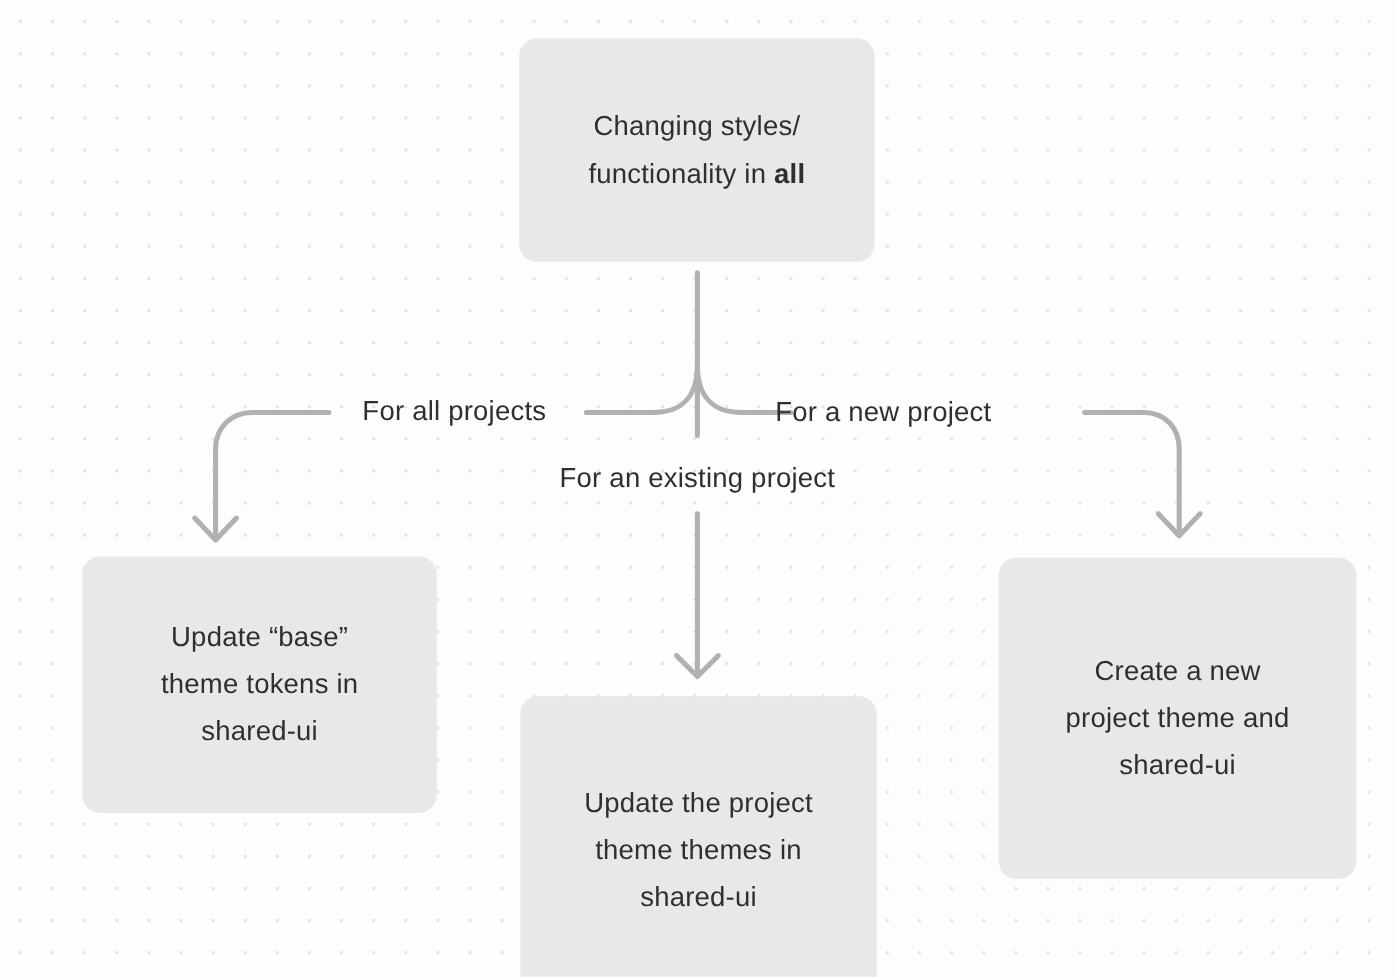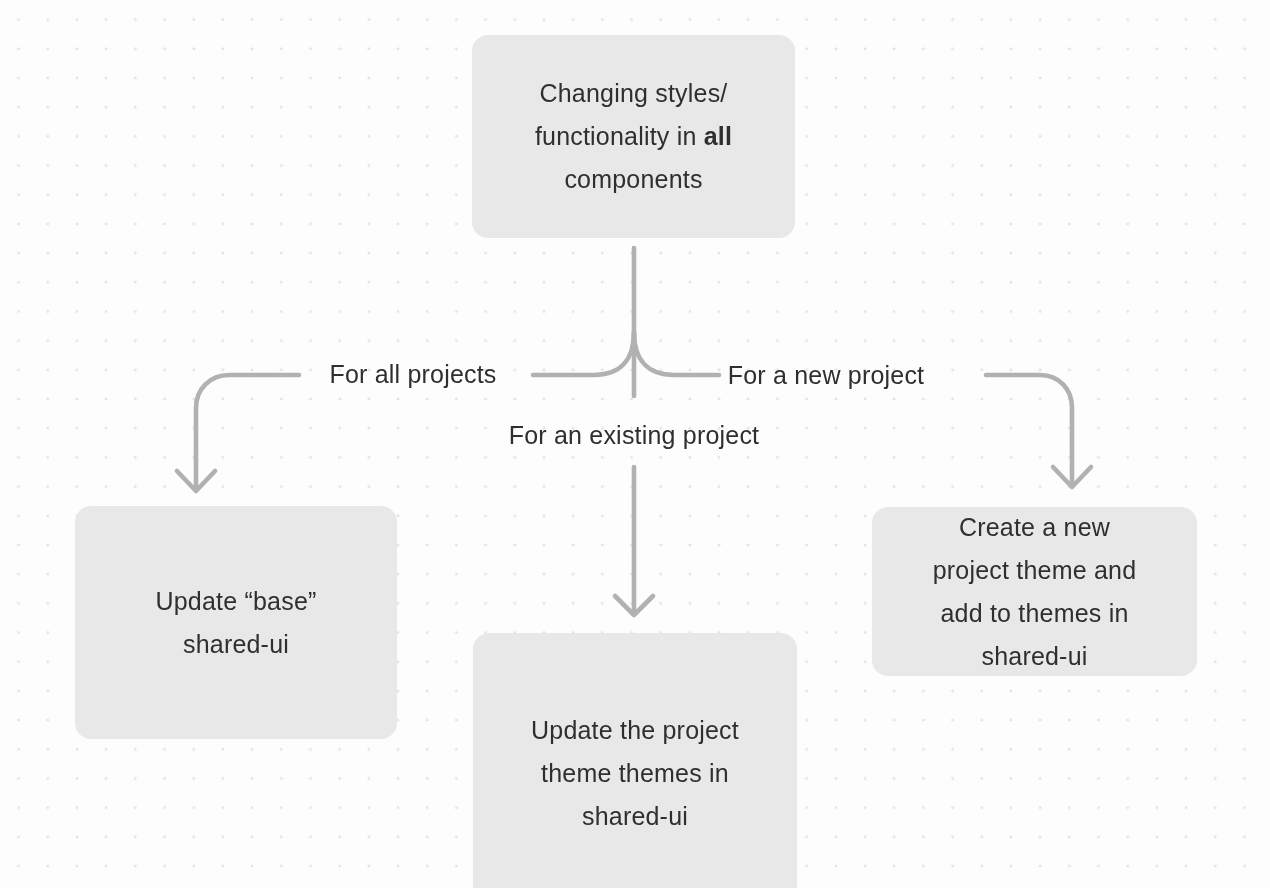--- a/index.html
+++ b/index.html
@@ -49,34 +49,34 @@
     text-align: center;
     color: var(--text);
     font-size: 25px;
     line-height: 43px;
     letter-spacing: 0.2px;
   }
   .node b { font-weight: bold; }
   .node-root   { left: 472px; top: 35px;  width: 323px; height: 203px; }
   .node-left   { left: 35px;  top: 506px; width: 322px; height: 233px; margin-left: 40px; }
   .node-center { left: 473px; top: 633px; width: 324px; height: 281px; }
-  .node-right  { left: 872px; top: 507px; width: 325px; height: 169px; }
+  .node-right  { left: 908px; top: 507px; width: 325px; height: 292px; }
   .edge-label {
     position: absolute;
     transform: translate(-50%, -50%);
     color: var(--text);
     font-size: 25px;
     line-height: 30px;
     letter-spacing: 0.2px;
     white-space: nowrap;
     text-align: right;
   }
   .edge-label-left   { left: 413px; top: 374px; }
   .edge-label-center { left: 634px; top: 435px; }
-  .edge-label-right  { left: 826px; top: 375px; }
+  .edge-label-right  { left: 803px; top: 375px; }
 </style>
 </head>
 <body>
 
 <div class="canvas">
 
   <svg class="connector-layer" viewBox="0 0 1270 888" xmlns="http://www.w3.org/2000/svg">
 
     <path class="edge-path" d="M634 248 L634 396"></path>
 
@@ -90,38 +90,37 @@
     <path class="edge-path" d="M986 375 L1040 375 C1059 375 1072 389 1072 408 L1072 484"></path>
     <path class="edge-path" d="M1053 467 L1072 487 L1091 467"></path>
 
     <path class="edge-path" d="M634 467 L634 611"></path>
     <path class="edge-path" d="M615 596 L634 615 L653 596"></path>
   </svg>
 
   <div class="node node-root">
     <div><span>Changing styles/</span></div>
     <div><span>functionality in </span><b>all</b></div>
-    <div><span>components</span></div>
   </div>
 
   <div class="edge-label edge-label-left">For all projects</div>
   <div class="edge-label edge-label-center">For an existing project</div>
   <div class="edge-label edge-label-right">For a new project</div>
 
   <div class="node node-left">
     <div>Update “base”</div>
+    <div>theme tokens in</div>
     <div>shared-ui</div>
   </div>
 
   <div class="node node-center">
     <div>Update the project</div>
     <div>theme themes in</div>
     <div>shared-ui</div>
   </div>
 
   <div class="node node-right">
     <div>Create a new</div>
     <div>project theme and</div>
-    <div>add to themes in</div>
     <div>shared-ui</div>
   </div>
 
 </div>
 
 </body></html>

